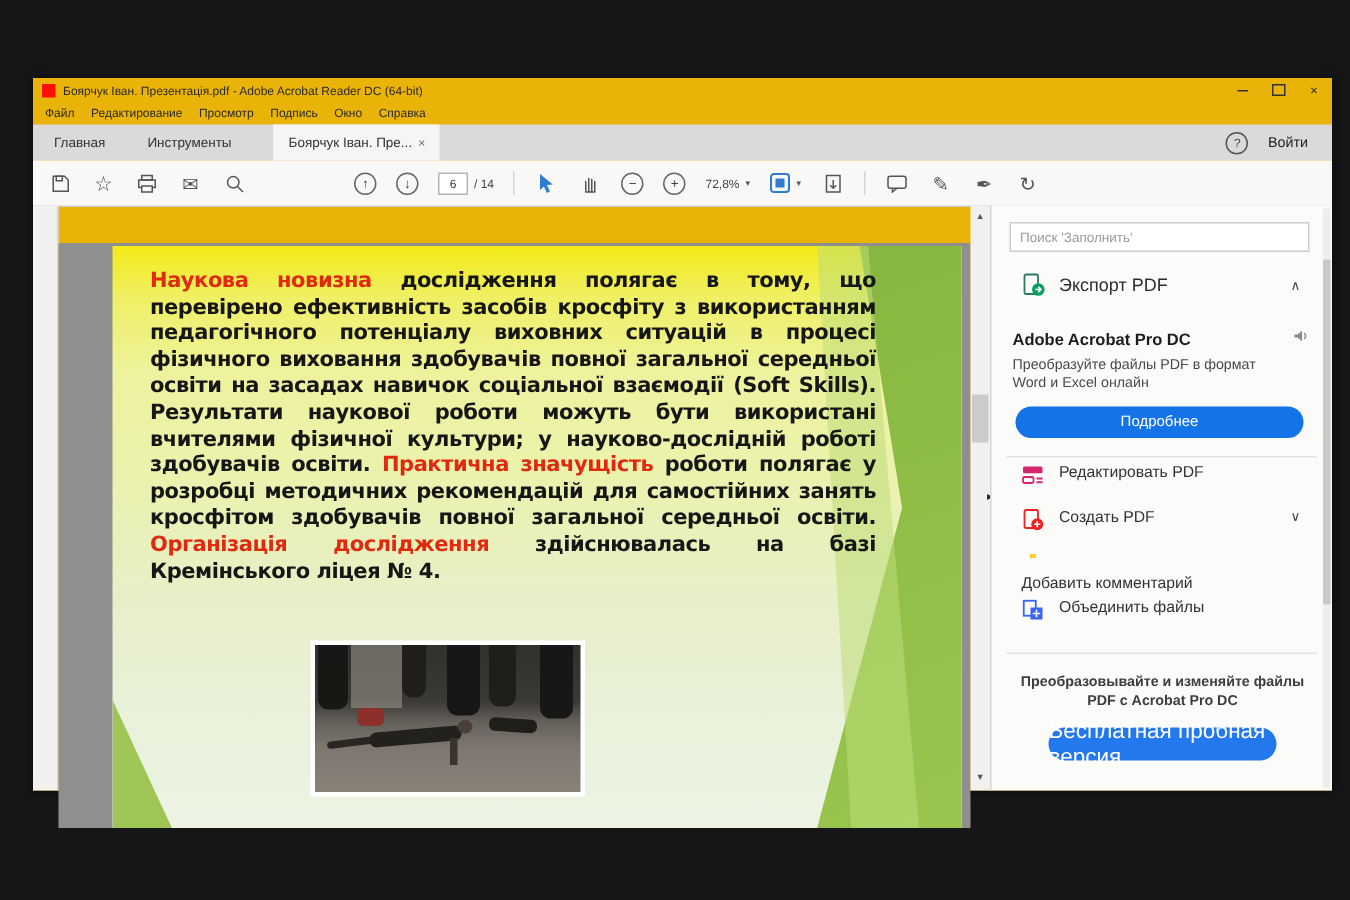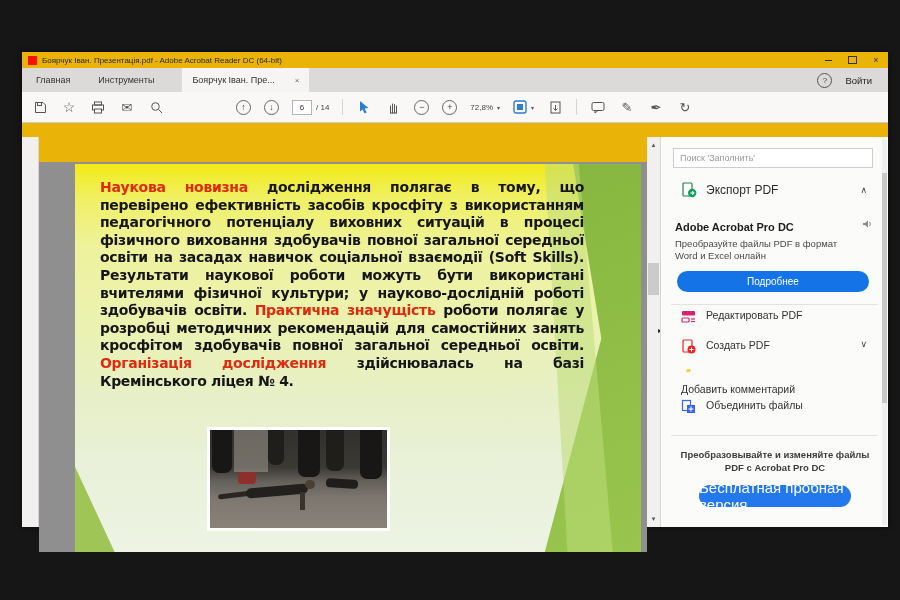--- a/index.html
+++ b/index.html
@@ -16,21 +16,21 @@
   .win-btn{width:24px;height:16px;display:flex;align-items:center;justify-content:center;
            font-size:9px;color:#333;}
   .min-glyph{display:block;width:7px;height:1px;background:#333;}
   .max-glyph{display:block;width:7px;height:6px;border:1px solid #333;}
   
   .menubar{height:15px;display:flex;align-items:center;gap:11px;padding-left:8px;
            font-size:8px;color:#2a2a2a;}
   
   .tabbar{height:24px;background:#dcdad9;display:flex;align-items:center;font-size:9px;color:#333;}
   .tab{height:24px;display:flex;align-items:center;padding:0 14px;}
-  .tab-doc{background:#f6f5f4;margin-left:14px;gap:20px;padding:0 10px;max-width:135px;}
+  .tab-doc{background:#f6f5f4;margin-left:14px;gap:4px;padding:0 10px;max-width:135px;}
   .tab-doc-label{white-space:nowrap;overflow:hidden;}
   .tab-close{font-size:8px;color:#666;}
   .tabbar-right{margin-left:auto;display:flex;align-items:center;gap:13px;padding-right:16px;}
   .help-circle{width:13px;height:13px;border:1px solid #555;border-radius:50%;
                display:flex;align-items:center;justify-content:center;font-size:8px;color:#444;}
   .signin{font-size:9.5px;color:#222;}
   
   .toolbar{height:30px;background:#f9f8f7;border-bottom:1px solid #cfcdcc;
            display:flex;align-items:center;padding:0 10px;gap:13px;font-size:8px;color:#444;}
   .tb-icon{display:flex;align-items:center;justify-content:center;width:16px;height:16px;color:#555;}
@@ -134,20 +134,28 @@
         <span class="win-btn">
             <span class="min-glyph"></span>
           </span>
         <span class="win-btn">
             <span class="max-glyph"></span>
           </span>
         <span class="win-btn">×</span>
       </div>
     </div>
 
+    <div class="menubar">
+      <span>Файл</span>
+      <span>Редактирование</span>
+      <span>Просмотр</span>
+      <span>Подпись</span>
+      <span>Окно</span>
+      <span>Справка</span>
+    </div>
 
     <div class="tabbar">
       <span class="tab">Главная</span>
       <span class="tab">Инструменты</span>
       <span class="tab tab-doc">
         <span class="tab-doc-label">Боярчук Іван. Пре...</span>
         <span class="tab-close">×</span>
       </span>
       <span class="tabbar-right">
         <span class="help-circle">?</span>

